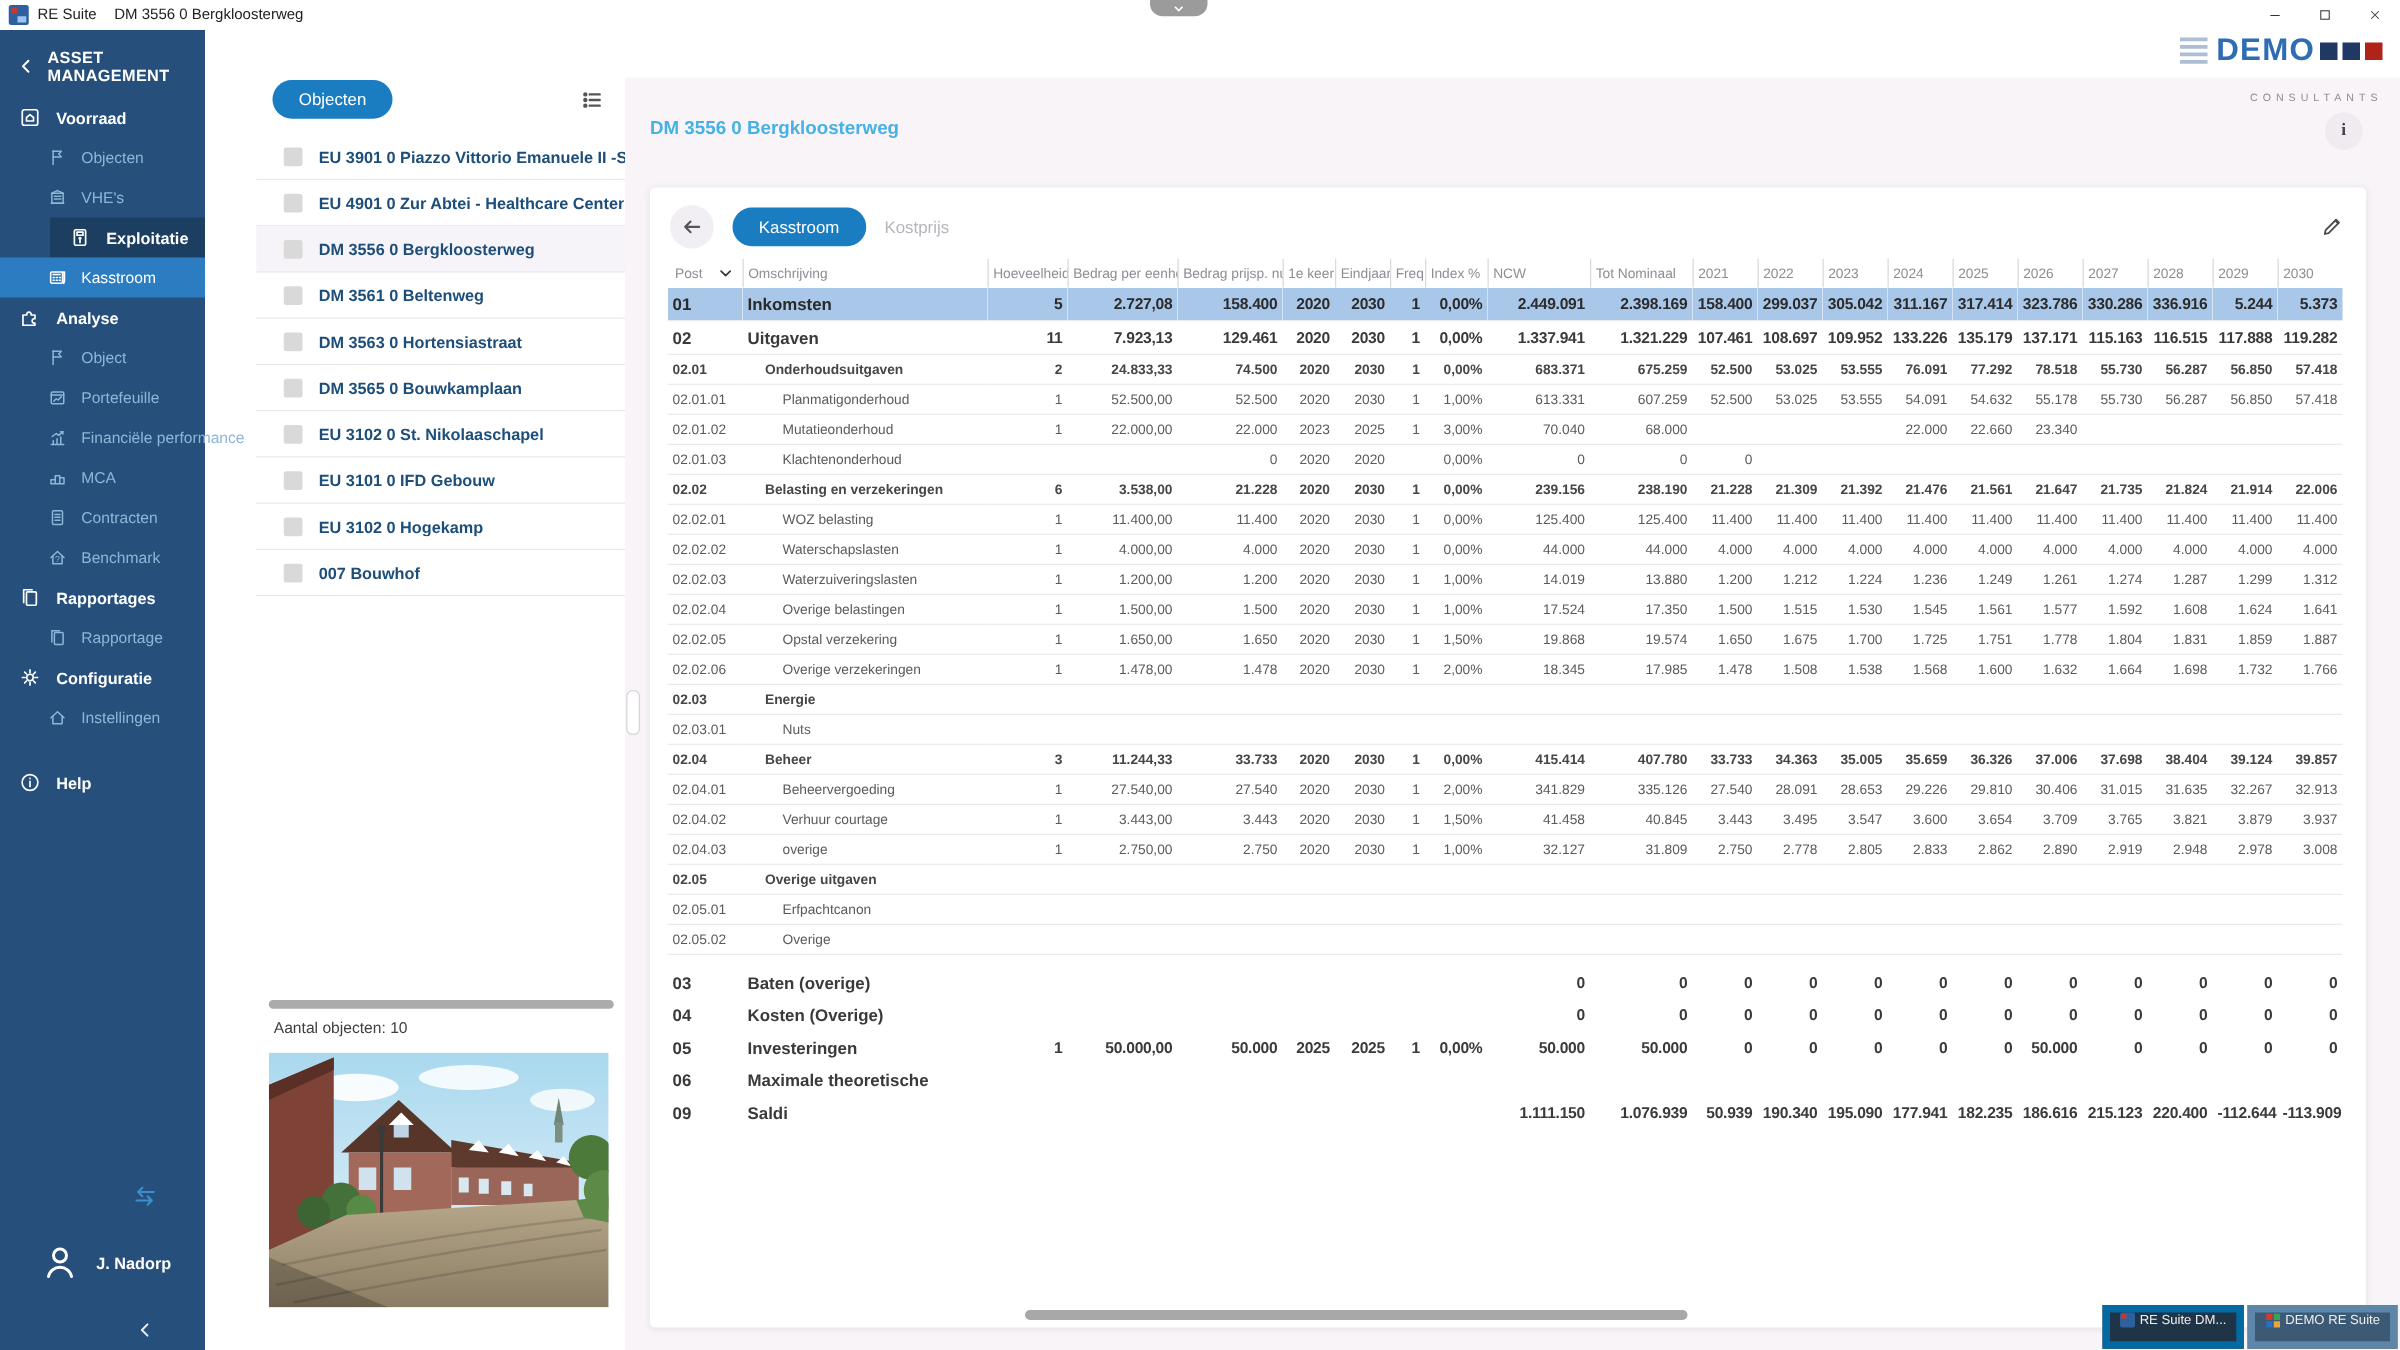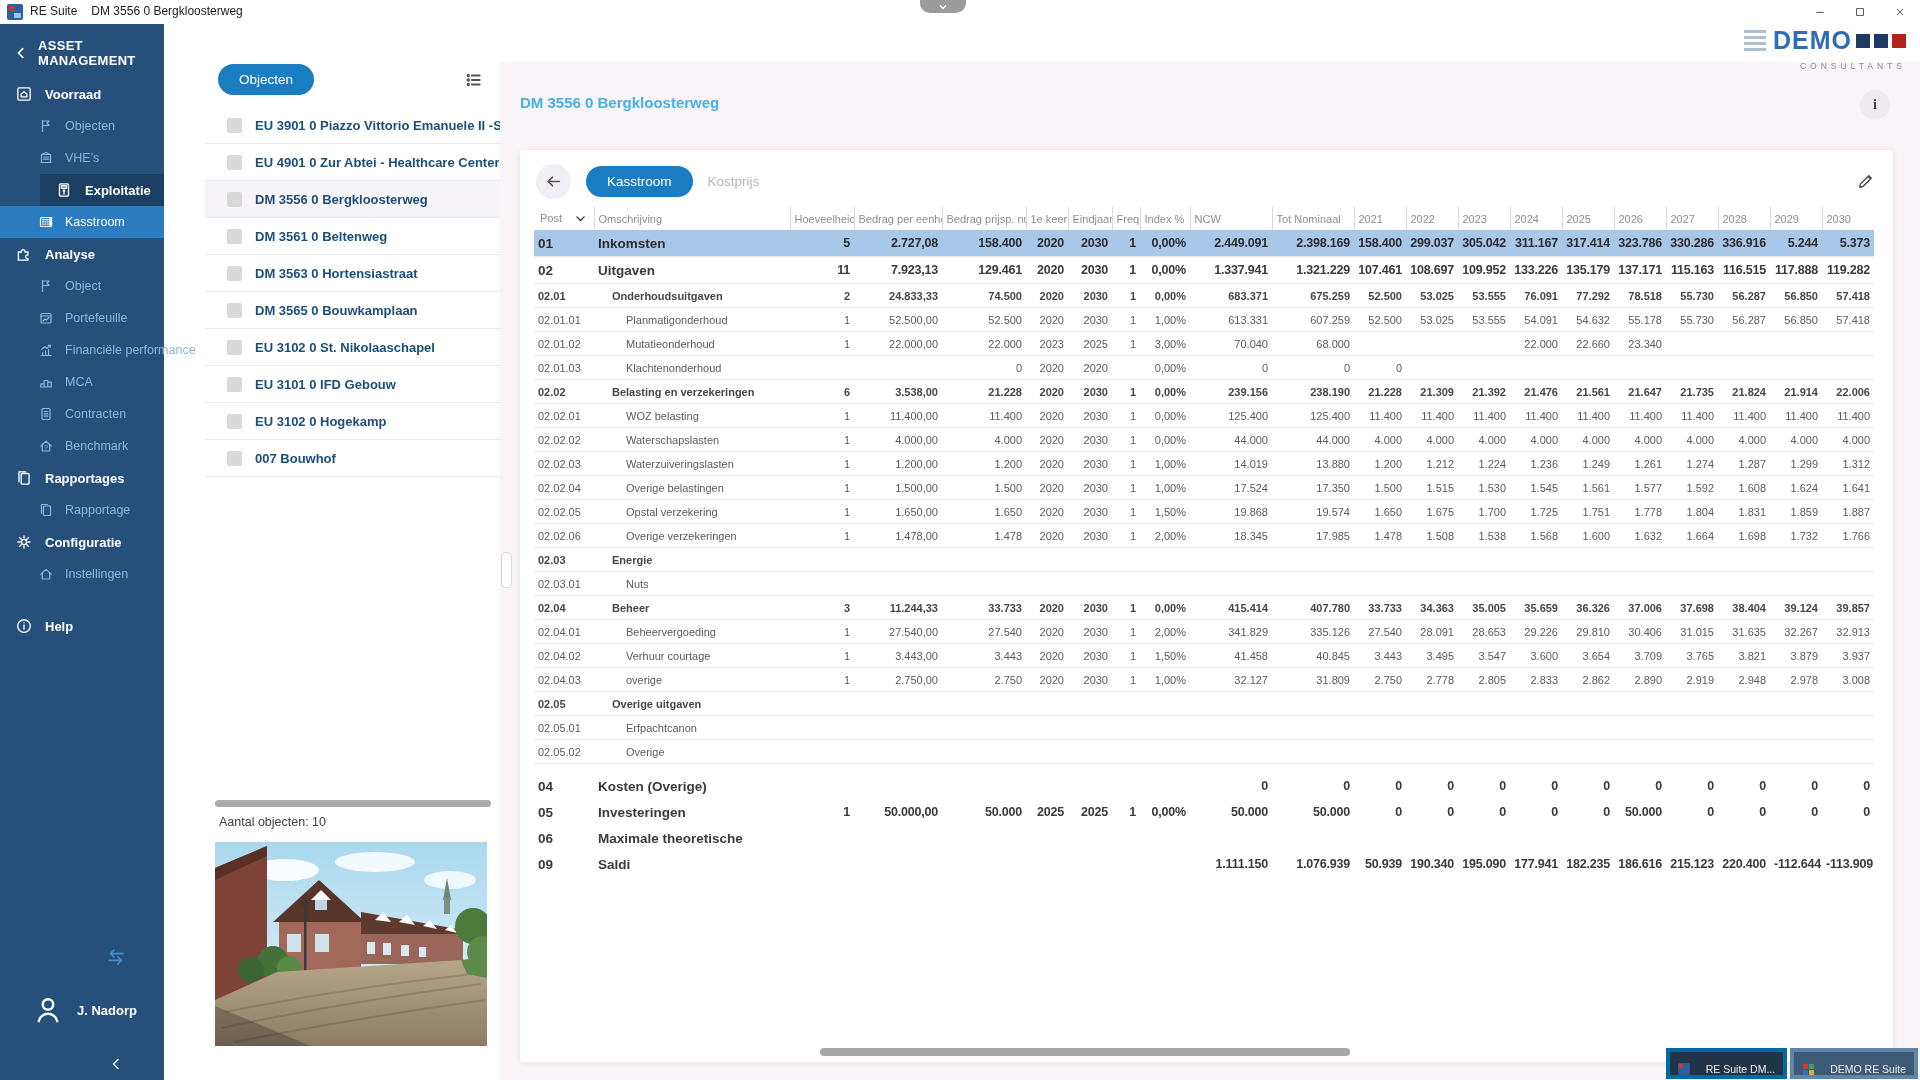--- a/index.html
+++ b/index.html
@@ -60,21 +60,21 @@
   
   .main{position:absolute;top:24px;left:500px;right:0;bottom:0;background:#f8f4f7;}
   .top-strip{position:absolute;top:0;left:0;right:0;height:38px;background:#fff;}
   .brand{position:absolute;top:4px;right:14px;text-align:right;}
   .brand-row{display:flex;align-items:center;gap:4px;}
   .bars{display:flex;flex-direction:column;gap:3px;margin-right:3px;}
   .bars i{display:block;width:22px;height:3px;background:#aebfd3;}
   .brand-text{font-size:25px;font-weight:bold;color:#2e6db4;letter-spacing:1px;line-height:1;}
   .sq{width:14px;height:14px;display:inline-block;}
   .sq.s1,.sq.s2{background:#203864;} .sq.s3{background:#b02318;}
-  .brand-sub{font-size:8.5px;letter-spacing:4px;color:#8d8d8d;margin-top:8px;}
+  .brand-sub{font-size:8.5px;letter-spacing:4px;color:#8d8d8d;margin-top:20px;}
   .pg-title{position:absolute;left:20px;top:70px;margin:0;font-size:15px;color:#45b1e6;}
   .info-btn{position:absolute;right:30px;top:66px;width:30px;height:30px;border-radius:50%;
             background:#efebf1;color:#444;font-size:14px;font-weight:bold;display:flex;
             align-items:center;justify-content:center;cursor:pointer;font-family:"Liberation Serif",serif;}
   .card{position:absolute;left:20px;right:27px;top:126px;bottom:18px;background:#fff;
         border-radius:4px;box-shadow:0 1px 6px rgba(60,40,70,.10);}
   .toolbar{display:flex;align-items:center;gap:15px;padding:14px 18px 6px 16px;}
   .backbtn{width:35px;height:35px;border-radius:50%;background:#f2eff4;color:#555;display:flex;
            align-items:center;justify-content:center;cursor:pointer;}
   .backbtn svg{width:17px;height:17px;stroke:#555;fill:none;stroke-width:1.6;stroke-linecap:round;stroke-linejoin:round;}
@@ -96,22 +96,22 @@
   tr.l2 td{height:23px;font-weight:bold;font-size:11px;color:#464646;}
   tr.l3 td{height:23px;font-size:11px;color:#5a5a5a;}
   td.c-num{text-align:right;}
   td.c-oms.ind2{padding-left:18px;} td.c-oms.ind3{padding-left:32px;}
   tr.sel td{background:#a9c7e9;color:#2b2b2b;}
   tr.spacer td{height:9px;border:none;}
   .h-scroll{position:absolute;bottom:6px;left:300px;width:530px;height:8px;background:#a8a8a8;border-radius:4px;cursor:pointer;}
 
   
   .taskbar{position:absolute;right:2px;bottom:1px;display:flex;gap:3px;z-index:50;}
-  .task-btn{display:flex;align-items:flex-end;gap:16px;height:23px;padding:0 8px;background:#203448;
-            border:4px solid #0369a1;color:#eee;font-size:10.5px;white-space:nowrap;cursor:pointer;}
+  .task-btn{display:flex;align-items:flex-start;gap:4px;height:23px;padding:0 8px;background:#203448;
+            border:6px solid #0369a1;color:#eee;font-size:10.5px;white-space:nowrap;cursor:pointer;}
   .task-btn.active{background:#3c5a76;border-color:#5d86a8;}
   .task-ico1{width:12px;height:12px;background:#2e5f9e;border-radius:2px;position:relative;}
   .task-ico1::before{content:"";position:absolute;left:1px;top:1px;width:4px;height:4px;background:#c53b2a;}
   .task-ico2{width:12px;height:12px;display:grid;grid-template-columns:6px 6px;}
   .task-ico2 b{width:5px;height:5px;margin:.5px;}
   .task-ico2 b:nth-child(1){background:#d23b2a;} .task-ico2 b:nth-child(2){background:#39a35a;}
   .task-ico2 b:nth-child(3){background:#2b6fc4;} .task-ico2 b:nth-child(4){background:#e8a63a;}
 </style>
 </head>
 <body>
@@ -1035,20 +1035,43 @@
             <td class="c-num"></td>
             <td class="c-num"></td>
             <td class="c-num"></td>
             <td class="c-num"></td>
             <td class="c-num"></td>
           </tr>
           <tr class="spacer">
             <td colspan="21"></td>
           </tr>
           <tr class="r l1">
+            <td class="c-post">03</td>
+            <td class="c-oms ind1">Baten (overige)</td>
+            <td class="c-num"></td>
+            <td class="c-num"></td>
+            <td class="c-num"></td>
+            <td class="c-num"></td>
+            <td class="c-num"></td>
+            <td class="c-num"></td>
+            <td class="c-num"></td>
+            <td class="c-num">0</td>
+            <td class="c-num">0</td>
+            <td class="c-num">0</td>
+            <td class="c-num">0</td>
+            <td class="c-num">0</td>
+            <td class="c-num">0</td>
+            <td class="c-num">0</td>
+            <td class="c-num">0</td>
+            <td class="c-num">0</td>
+            <td class="c-num">0</td>
+            <td class="c-num">0</td>
+            <td class="c-num">0</td>
+          </tr>
+          <tr class="r l1">
             <td class="c-post">04</td>
             <td class="c-oms ind1">Kosten (Overige)</td>
             <td class="c-num"></td>
             <td class="c-num"></td>
             <td class="c-num"></td>
             <td class="c-num"></td>
             <td class="c-num"></td>
             <td class="c-num"></td>
             <td class="c-num"></td>
             <td class="c-num">0</td>

